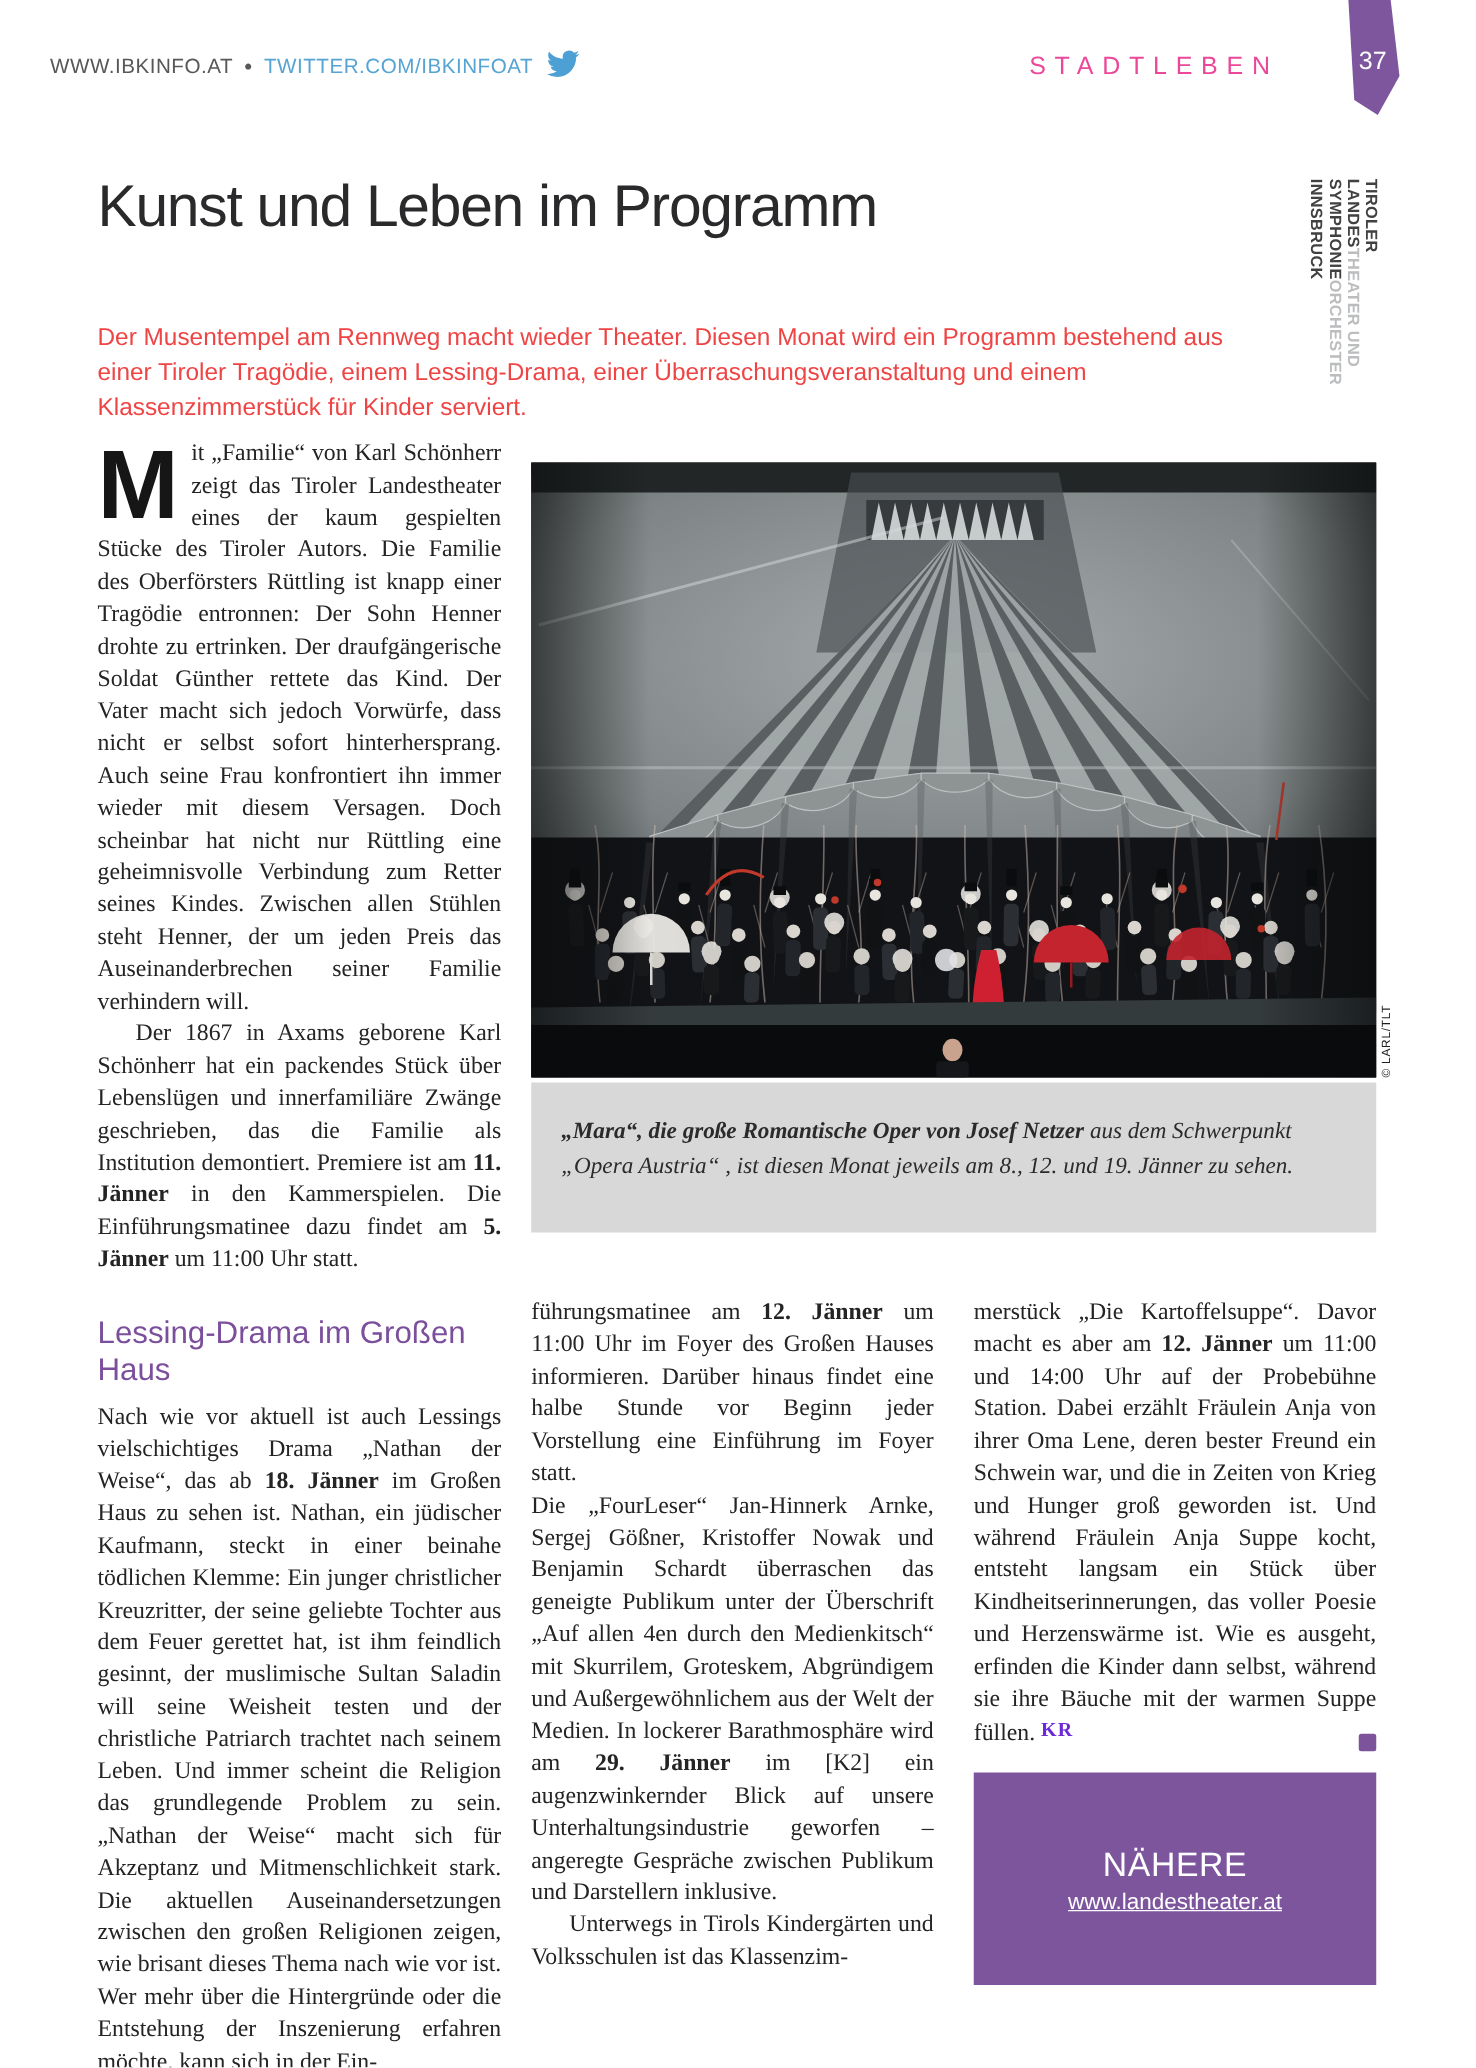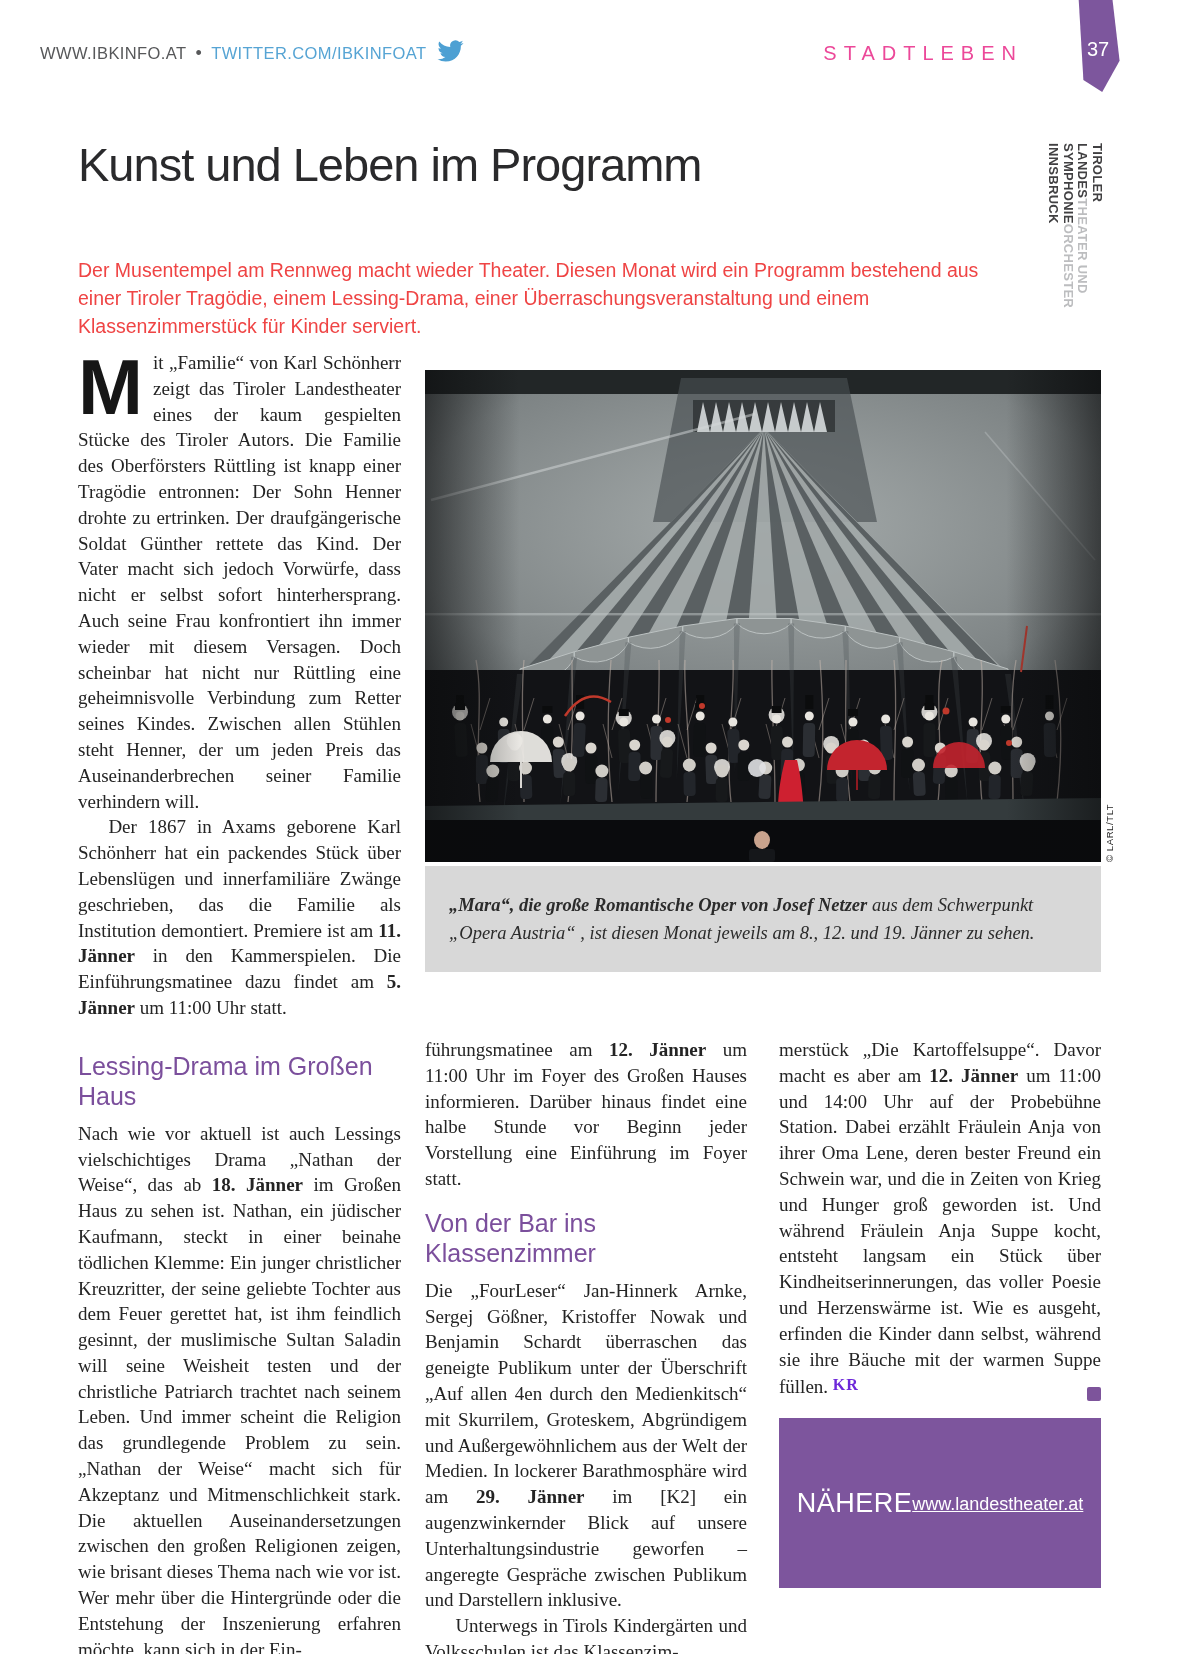--- a/index.html
+++ b/index.html
@@ -43,27 +43,27 @@
   .subhead{font-family:"Liberation Sans",sans-serif;font-size:25px;font-weight:400;color:#7b4f9c;
            margin:16px 0 10px;text-align:left;line-height:30px;}
   #col1 .subhead{margin-top:30px;}
 
   
   .photo{position:absolute;left:425px;top:370px;width:676px;height:492px;background:#0e0f11;}
   .credit{position:absolute;left:1104px;top:862px;width:76px;transform:rotate(-90deg);
           transform-origin:top left;font-size:9.5px;letter-spacing:.6px;color:#1f1f1f;}
 
   
-  .caption{position:absolute;left:425px;top:866px;width:676px;height:106px;background:#d8d8d8;
+  .caption{position:absolute;left:425px;top:866px;width:676px;height:120px;background:#d8d8d8;
            box-sizing:border-box;padding:25px 24px 0 24px;font-family:"Liberation Serif",serif;
            font-style:italic;font-size:18.5px;line-height:28px;color:#2b2b2b;}
 
   
   .infobox{position:absolute;left:779px;top:1418px;width:322px;height:170px;background:#7d559d;
-           display:flex;flex-direction:row;align-items:center;justify-content:center;color:#fff;}
+           display:flex;flex-direction:column;align-items:center;justify-content:center;color:#fff;}
   .infobox .l1,.infobox .l2{font-size:27px;letter-spacing:.5px;line-height:34px;font-weight:400;}
   .infobox a{color:#fff;font-size:18px;margin-top:2px;text-decoration:underline;}
   .endsq{position:absolute;right:0;top:350px;width:14px;height:14px;background:#7d549b;border-radius:2px;}
 </style>
 </head>
 <body>
 
 <div id="page">
 
   <div class="hdr-left">
@@ -340,21 +340,20 @@
 
   <div class="col" id="col1">
     <p><span class="drop">M</span><span><span>it „Familie“ von Karl Schönherr zeigt das Tiroler Landestheater eines der kaum gespielten Stücke des Tiroler Autors. Die Familie des Oberförsters Rüttling ist knapp einer Tragödie entronnen: Der Sohn Henner drohte zu ertrinken. Der draufgängerische Soldat Günther rettete das Kind. Der Vater macht sich jedoch Vorwürfe, dass nicht er selbst sofort hinterhersprang. Auch seine Frau konfrontiert ihn immer wieder mit diesem Versagen. Doch scheinbar hat nicht nur Rüttling eine geheimnisvolle Verbindung zum Retter seines Kindes. Zwischen allen Stühlen steht Henner, der um jeden Preis das Auseinanderbrechen seiner Familie verhindern will.</span></span></p>
     <p class="ind"><span>Der 1867 in Axams geborene Karl Schönherr hat ein packendes Stück über Lebenslügen und innerfamiliäre Zwänge geschrieben, das die Familie als Institution demontiert. Premiere ist am </span><span class="seg-b">11. Jänner</span><span> in den Kammerspielen. Die Einführungsmatinee dazu findet am </span><span class="seg-b">5. Jänner</span><span> um 11:00 Uhr statt.</span></p>
     <h2 class="subhead">Lessing-Drama im Großen Haus</h2>
     <p><span>Nach wie vor aktuell ist auch Lessings vielschichtiges Drama „Nathan der Weise“, das ab </span><span class="seg-b">18. Jänner</span><span> im Großen Haus zu sehen ist. Nathan, ein jüdischer Kaufmann, steckt in einer beinahe tödlichen Klemme: Ein junger christlicher Kreuzritter, der seine geliebte Tochter aus dem Feuer gerettet hat, ist ihm feindlich gesinnt, der muslimische Sultan Saladin will seine Weisheit testen und der christliche Patriarch trachtet nach seinem Leben. Und immer scheint die Religion das grundlegende Problem zu sein. „Nathan der Weise“ macht sich für Akzeptanz und Mitmenschlichkeit stark. Die aktuellen Auseinandersetzungen zwischen den großen Religionen zeigen, wie brisant dieses Thema nach wie vor ist. Wer mehr über die Hintergründe oder die Entstehung der Inszenierung erfahren möchte, kann sich in der Ein-</span></p>
   </div>
 
   <div class="col" id="col2">
     <p><span>führungsmatinee am </span><span class="seg-b">12. Jänner</span><span> um 11:00 Uhr im Foyer des Großen Hauses informieren. Darüber hinaus findet eine halbe Stunde vor Beginn jeder Vorstellung eine Einführung im Foyer statt.</span></p>
-    <h2 class="subhead">Von der Bar ins Klassenzimmer</h2>
     <p><span>Die „FourLeser“ Jan-Hinnerk Arnke, Sergej Gößner, Kristoffer Nowak und Benjamin Schardt überraschen das geneigte Publikum unter der Überschrift „Auf allen 4en durch den Medienkitsch“ mit Skurrilem, Groteskem, Abgründigem und Außergewöhnlichem aus der Welt der Medien. In lockerer Barathmosphäre wird am </span><span class="seg-b">29. Jänner</span><span> im [K2] ein augenzwinkernder Blick auf unsere Unterhaltungsindustrie geworfen – angeregte Gespräche zwischen Publikum und Darstellern inklusive.</span></p>
     <p class="ind"><span>Unterwegs in Tirols Kindergärten und Volksschulen ist das Klassenzim-</span></p>
   </div>
 
   <div class="col" id="col3">
     <p><span>merstück „Die Kartoffelsuppe“. Davor macht es aber am </span><span class="seg-b">12. Jänner</span><span> um 11:00 und 14:00 Uhr auf der Probebühne Station. Dabei erzählt Fräulein Anja von ihrer Oma Lene, deren bester Freund ein Schwein war, und die in Zeiten von Krieg und Hunger groß geworden ist. Und während Fräulein Anja Suppe kocht, entsteht langsam ein Stück über Kindheitserinnerungen, das voller Poesie und Herzenswärme ist. Wie es ausgeht, erfinden die Kinder dann selbst, während sie ihre Bäuche mit der warmen Suppe füllen. </span><span class="seg-ini">KR</span></p>
     <span class="endsq"></span>
   </div>
 
   <div class="infobox">

